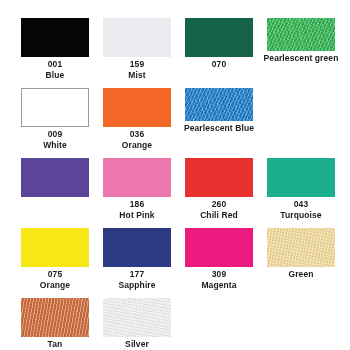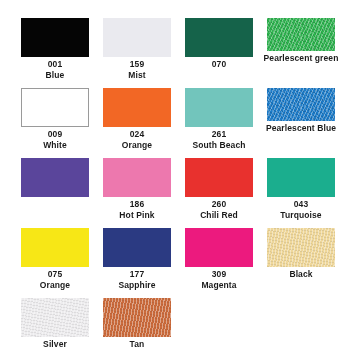--- a/index.html
+++ b/index.html
@@ -152,29 +152,22 @@
       <div class="swatch-cell">
         <div class="swatch-chip bordered" title="White" style="background-color: rgb(255, 255, 255);"></div>
         <div class="swatch-caption">
           <span class="caption-code">009</span>
           <span class="caption-name">White</span>
         </div>
       </div>
       <div class="swatch-cell">
         <div class="swatch-chip" title="Orange" style="background-color: rgb(242, 103, 37);"></div>
         <div class="swatch-caption">
-          <span class="caption-code">024</span>
+          <span class="caption-code">036</span>
           <span class="caption-name">Orange</span>
-        </div>
-      </div>
-      <div class="swatch-cell">
-        <div class="swatch-chip" title="South Beach" style="background-color: rgb(114, 197, 188);"></div>
-        <div class="swatch-caption">
-          <span class="caption-code">261</span>
-          <span class="caption-name">South Beach</span>
         </div>
       </div>
       <div class="swatch-cell two-line">
         <div class="swatch-chip pearl" title="Pearlescent Blue" style="background-color: rgb(28, 123, 200);"></div>
         <div class="swatch-caption">
           <span class="caption-name">Pearlescent Blue</span>
         </div>
       </div>
     </div>
     <div class="swatch-row">
@@ -221,33 +214,33 @@
       <div class="swatch-cell">
         <div class="swatch-chip" title="Magenta" style="background-color: rgb(236, 26, 126);"></div>
         <div class="swatch-caption">
           <span class="caption-code">309</span>
           <span class="caption-name">Magenta</span>
         </div>
       </div>
       <div class="swatch-cell">
         <div class="swatch-chip metallic" title="Gold" style="background-color: rgb(239, 215, 154);"></div>
         <div class="swatch-caption">
-          <span class="caption-name">Black</span>
-        </div>
-      </div>
-    </div>
-    <div class="swatch-row">
+          <span class="caption-name">Green</span>
+        </div>
+      </div>
+    </div>
+    <div class="swatch-row">
+      <div class="swatch-cell">
+        <div class="swatch-chip metallic" title="Tan" style="background-color: rgb(203, 107, 60);"></div>
+        <div class="swatch-caption">
+          <span class="caption-name">Tan</span>
+        </div>
+      </div>
       <div class="swatch-cell">
         <div class="swatch-chip metallic" title="Silver" style="background-color: rgb(237, 236, 238);"></div>
         <div class="swatch-caption">
           <span class="caption-name">Silver</span>
-        </div>
-      </div>
-      <div class="swatch-cell">
-        <div class="swatch-chip metallic" title="Tan" style="background-color: rgb(203, 107, 60);"></div>
-        <div class="swatch-caption">
-          <span class="caption-name">Tan</span>
         </div>
       </div>
       <div class="swatch-cell empty-cell"></div>
       <div class="swatch-cell empty-cell"></div>
     </div>
   </div>
 
 </body></html>

